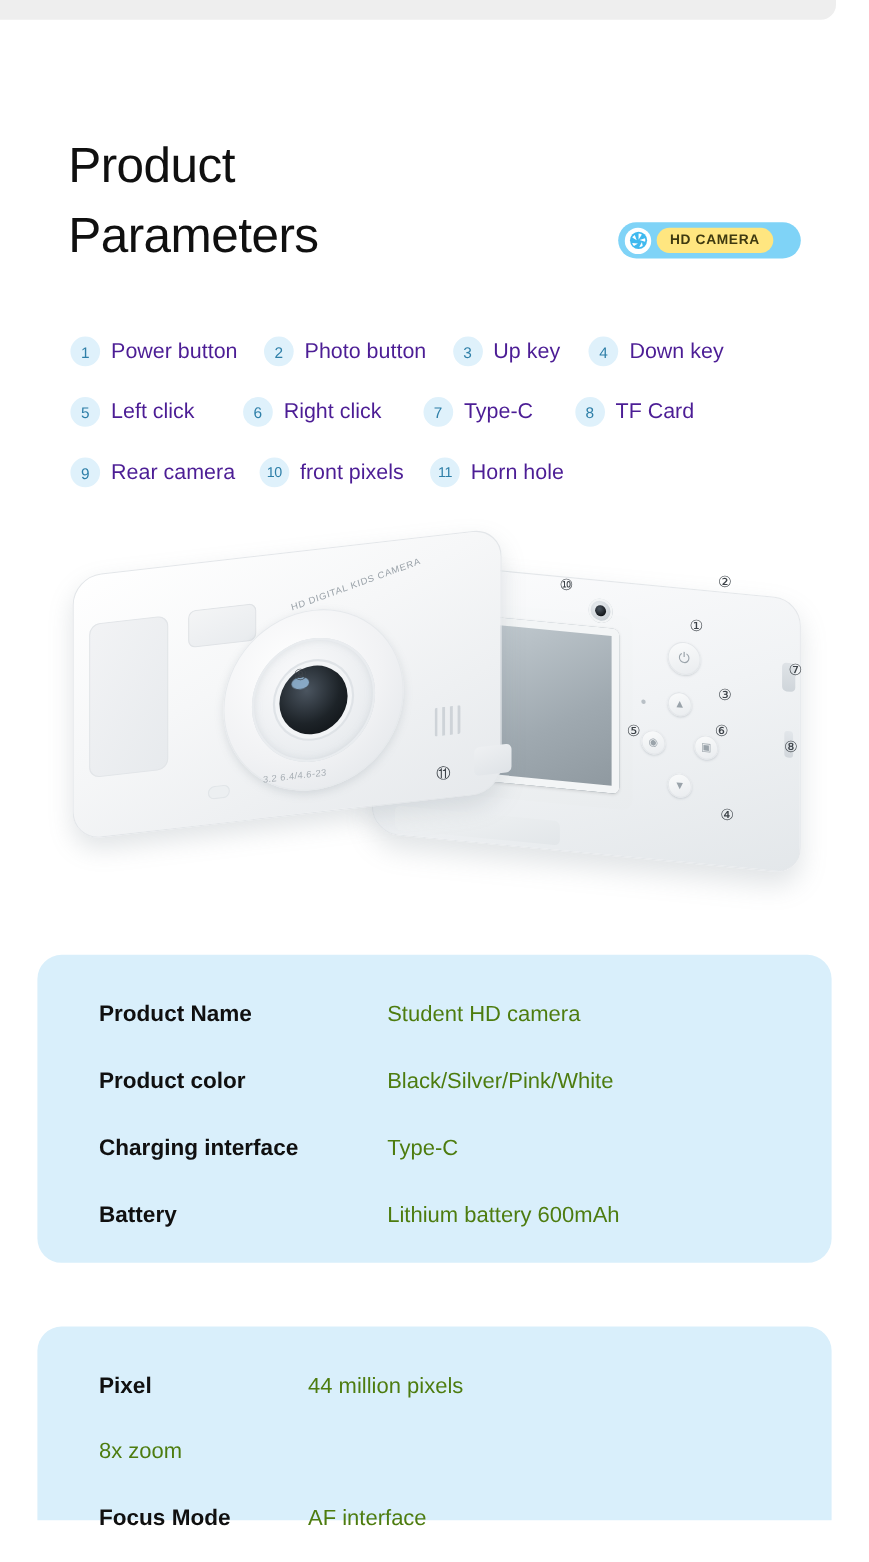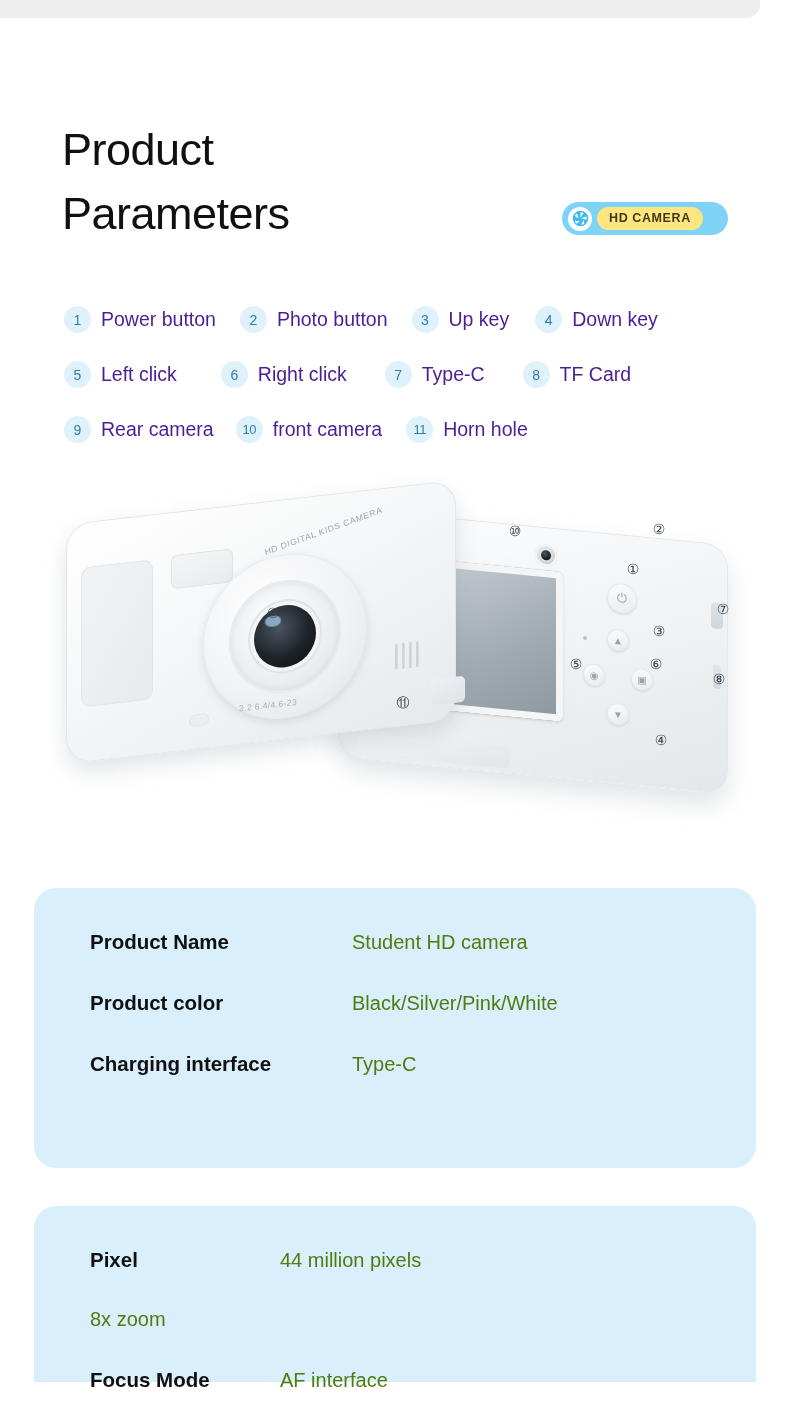--- a/index.html
+++ b/index.html
@@ -302,21 +302,21 @@
   .c4  { left: 610px; top: 249px; border:none; background:none; }
 
   
   .panel {
     position: absolute;
     left: 34px;
     width: 722px;
     background: #d9effb;
     border-radius: 22px;
   }
-  .panel-1 { top: 888px; height: 280px; }
+  .panel-1 { top: 868px; height: 280px; }
   .panel-2 { top: 1206px; height: 176px; border-bottom-left-radius:0; border-bottom-right-radius:0; }
   .spec-row {
     display: flex;
     align-items: baseline;
   }
   .panel-1 .spec-row { height: 61px; }
   .panel-2 .spec-row { height: 60px; }
   .panel-1 .rows { padding: 42px 0 0 56px; }
   .panel-2 .rows { padding: 42px 0 0 56px; }
   .spec-key {
@@ -395,21 +395,21 @@
       <span class="legend-label">TF Card</span>
     </div>
   </div>
   <div class="legend-row">
     <div class="legend-item" style="margin-right:22px;">
       <span class="num">9</span>
       <span class="legend-label">Rear camera</span>
     </div>
     <div class="legend-item" style="margin-right:24px;">
       <span class="num wide">10</span>
-      <span class="legend-label">front camera</span>
+      <span class="legend-label">front pixels</span>
     </div>
     <div class="legend-item">
       <span class="num wide">11</span>
       <span class="legend-label">Horn hole</span>
     </div>
   </div>
 </div>
 
 <div class="photo">
 
@@ -473,20 +473,24 @@
       <div class="spec-val">Student HD camera</div>
     </div>
     <div class="spec-row">
       <div class="spec-key">Product color</div>
       <div class="spec-val">Black/Silver/Pink/White</div>
     </div>
     <div class="spec-row">
       <div class="spec-key">Charging interface</div>
       <div class="spec-val">Type-C</div>
     </div>
+    <div class="spec-row">
+      <div class="spec-key">Battery</div>
+      <div class="spec-val">Lithium battery 600mAh</div>
+    </div>
   </div>
 </div>
 
 <div class="panel panel-2">
   <div class="rows">
     <div class="spec-row">
       <div class="spec-key">Pixel</div>
       <div class="spec-val">44 million pixels</div>
     </div>
     <div class="spec-row">

